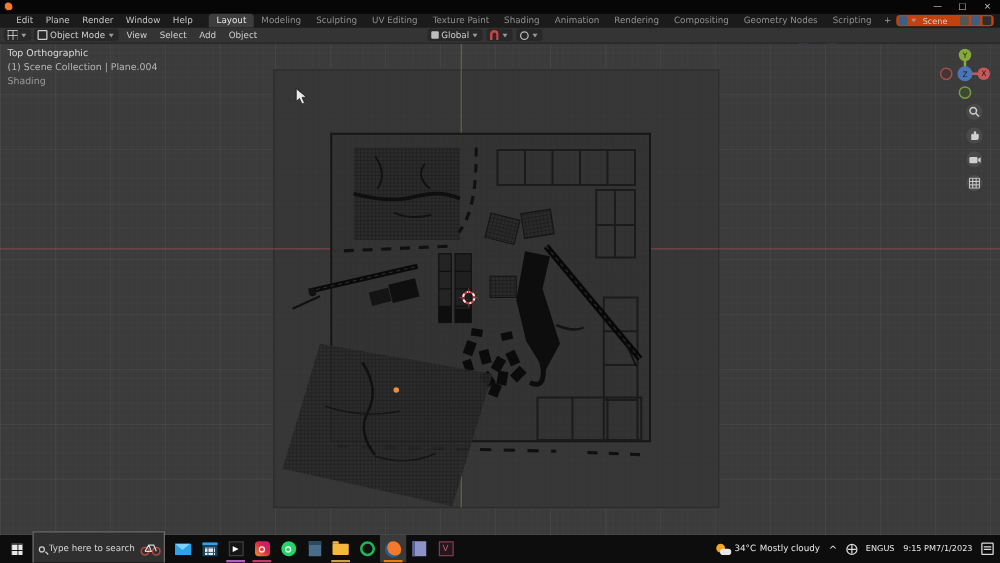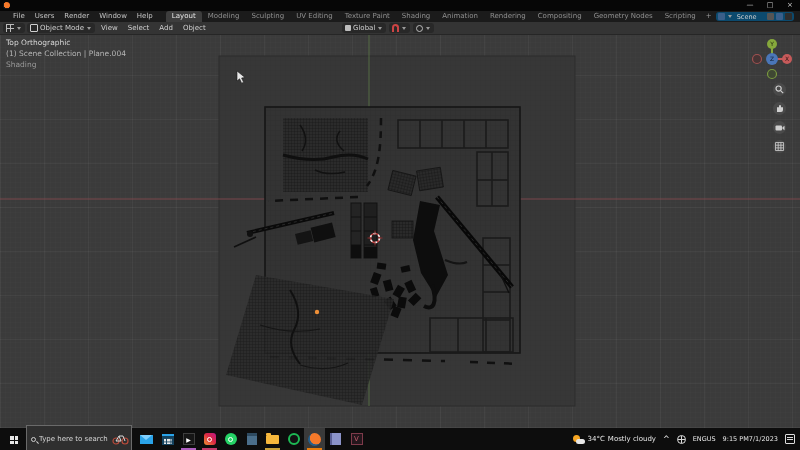--- a/index.html
+++ b/index.html
@@ -19,21 +19,21 @@
   .menubar { position:absolute; left:0; top:11px; width:800px; height:11px; background:#1b1b1b;
     display:flex; align-items:center; font-size:7px; color:#c4c4c4; }
   .menubar .blender-logo { width:9px; height:8px; margin:0 4px 0 4px;
     background:radial-gradient(circle at 55% 45%, #f5792a 0 45%, #2a6fb0 50% 70%, transparent 72%); border-radius:50%; }
   .menu-item { padding:0 5px; height:11px; line-height:11px; }
   .tabs { display:flex; margin-left:8px; height:11px; align-items:flex-end; }
   .tab { padding:0 6px; height:11px; line-height:11px; color:#8f8f8f; border-radius:3px 3px 0 0; white-space:nowrap; }
   .tab.active { background:#3d3d3d; color:#e8e8e8; }
   .tab-add { color:#9a9a9a; padding:0 4px; }
   .id-widgets { margin-left:auto; display:flex; align-items:center; gap:6px; padding-right:4px; }
-  .id-widget { display:flex; align-items:center; background:#0c4a6e; border-radius:3px; height:9px; padding:0 2px; gap:2px; }
+  .id-widget { display:flex; align-items:center; background:#c2410c; border-radius:3px; height:9px; padding:0 2px; gap:2px; }
   .id-widget .fld { color:#d0d0d0; padding:0 8px 0 2px; font-size:6.5px; }
   .mini-ic { width:7px; height:7px; border-radius:1px; background:#3a5f8a; position:relative; }
   .mini-ic.gray { background:#555; }
   .mini-ic.dim { background:#2e2e2e; }
   .caret { width:0; height:0; border-left:2.5px solid transparent; border-right:2.5px solid transparent;
     border-top:3px solid #9a9a9a; display:inline-block; margin:0 1px; }
 
   
   .vheader { position:absolute; left:0; top:22px; width:800px; height:13px; background:#343434;
     display:flex; align-items:center; font-size:7px; color:#cfcfcf; border-bottom:1px solid #262626; }
@@ -133,22 +133,22 @@
     <span class="blender-dot"></span>
     <span class="win-controls">
       <span class="win-btn">—</span>
       <span class="win-btn">□</span>
       <span class="win-btn">×</span>
     </span>
   </div>
 
   <div class="menubar">
     <span class="blender-logo"></span>
-    <span class="menu-item">File</span>
-    <span class="menu-item">Users</span>
+    <span class="menu-item">Edit</span>
+    <span class="menu-item">Plane</span>
     <span class="menu-item">Render</span>
     <span class="menu-item">Window</span>
     <span class="menu-item">Help</span>
     <span class="tabs">
       <span class="tab active">Layout</span>
       <span class="tab">Modeling</span>
       <span class="tab">Sculpting</span>
       <span class="tab">UV Editing</span>
       <span class="tab">Texture Paint</span>
       <span class="tab">Shading</span>

